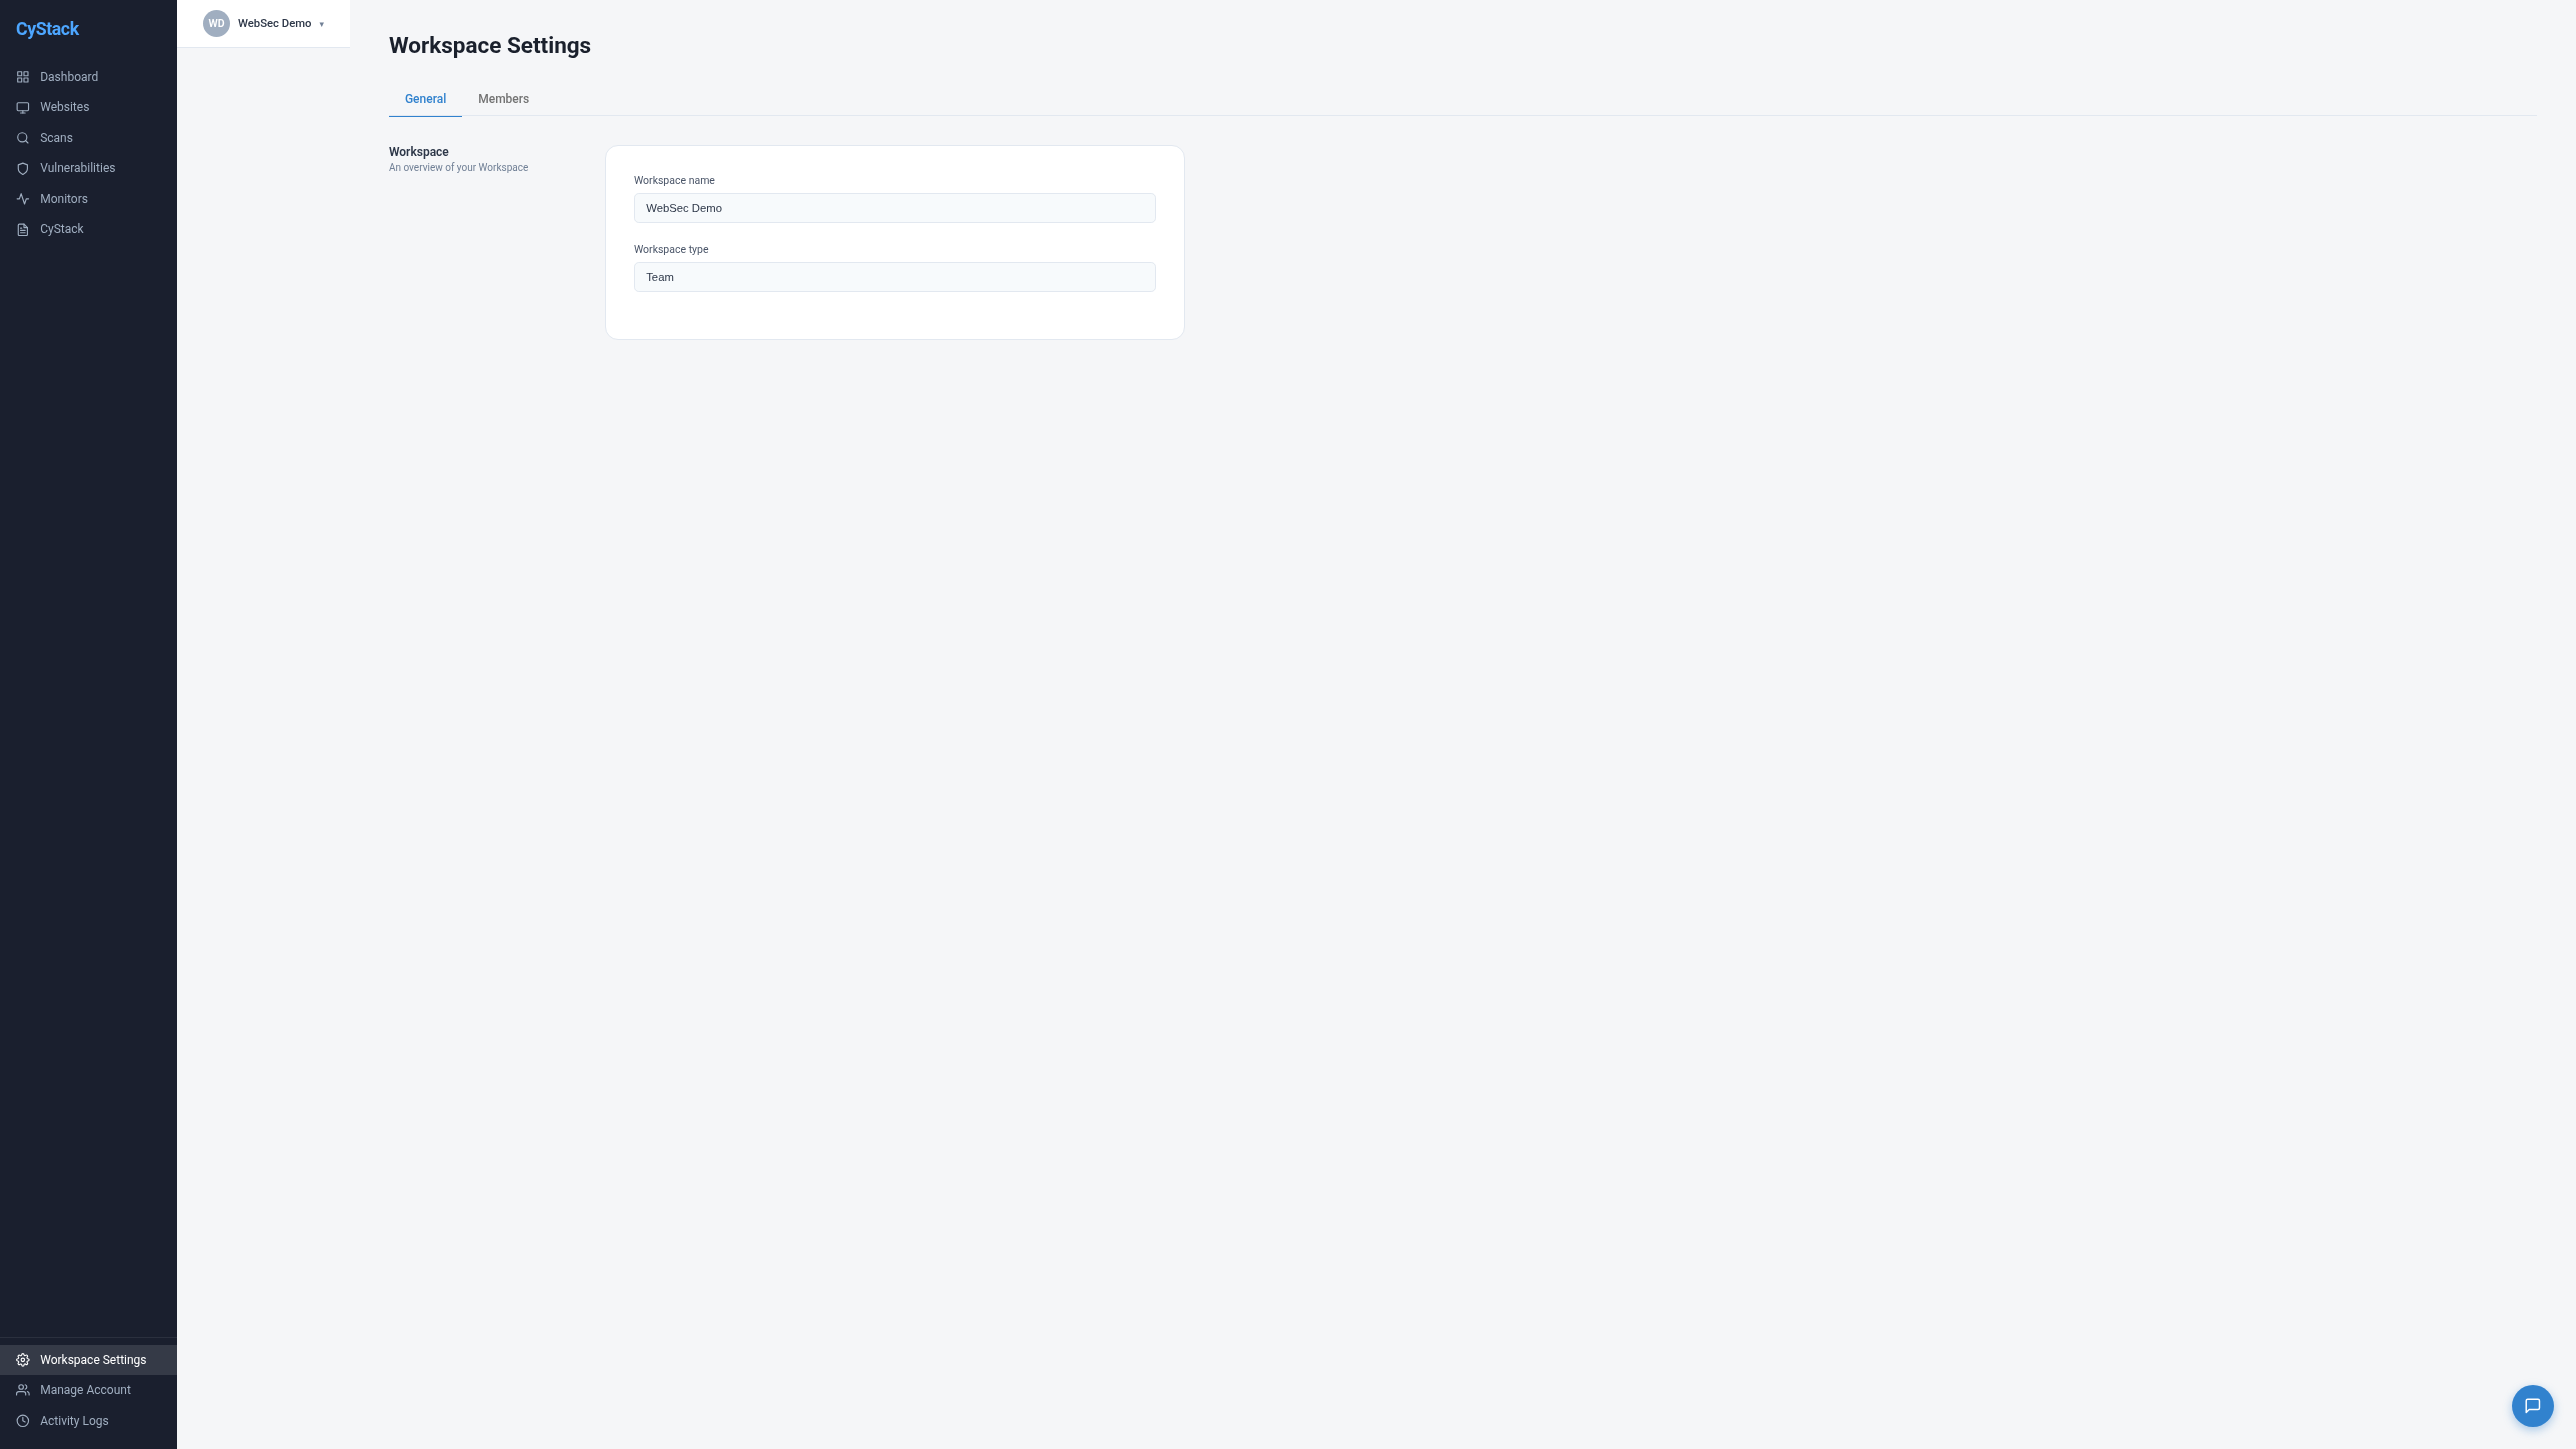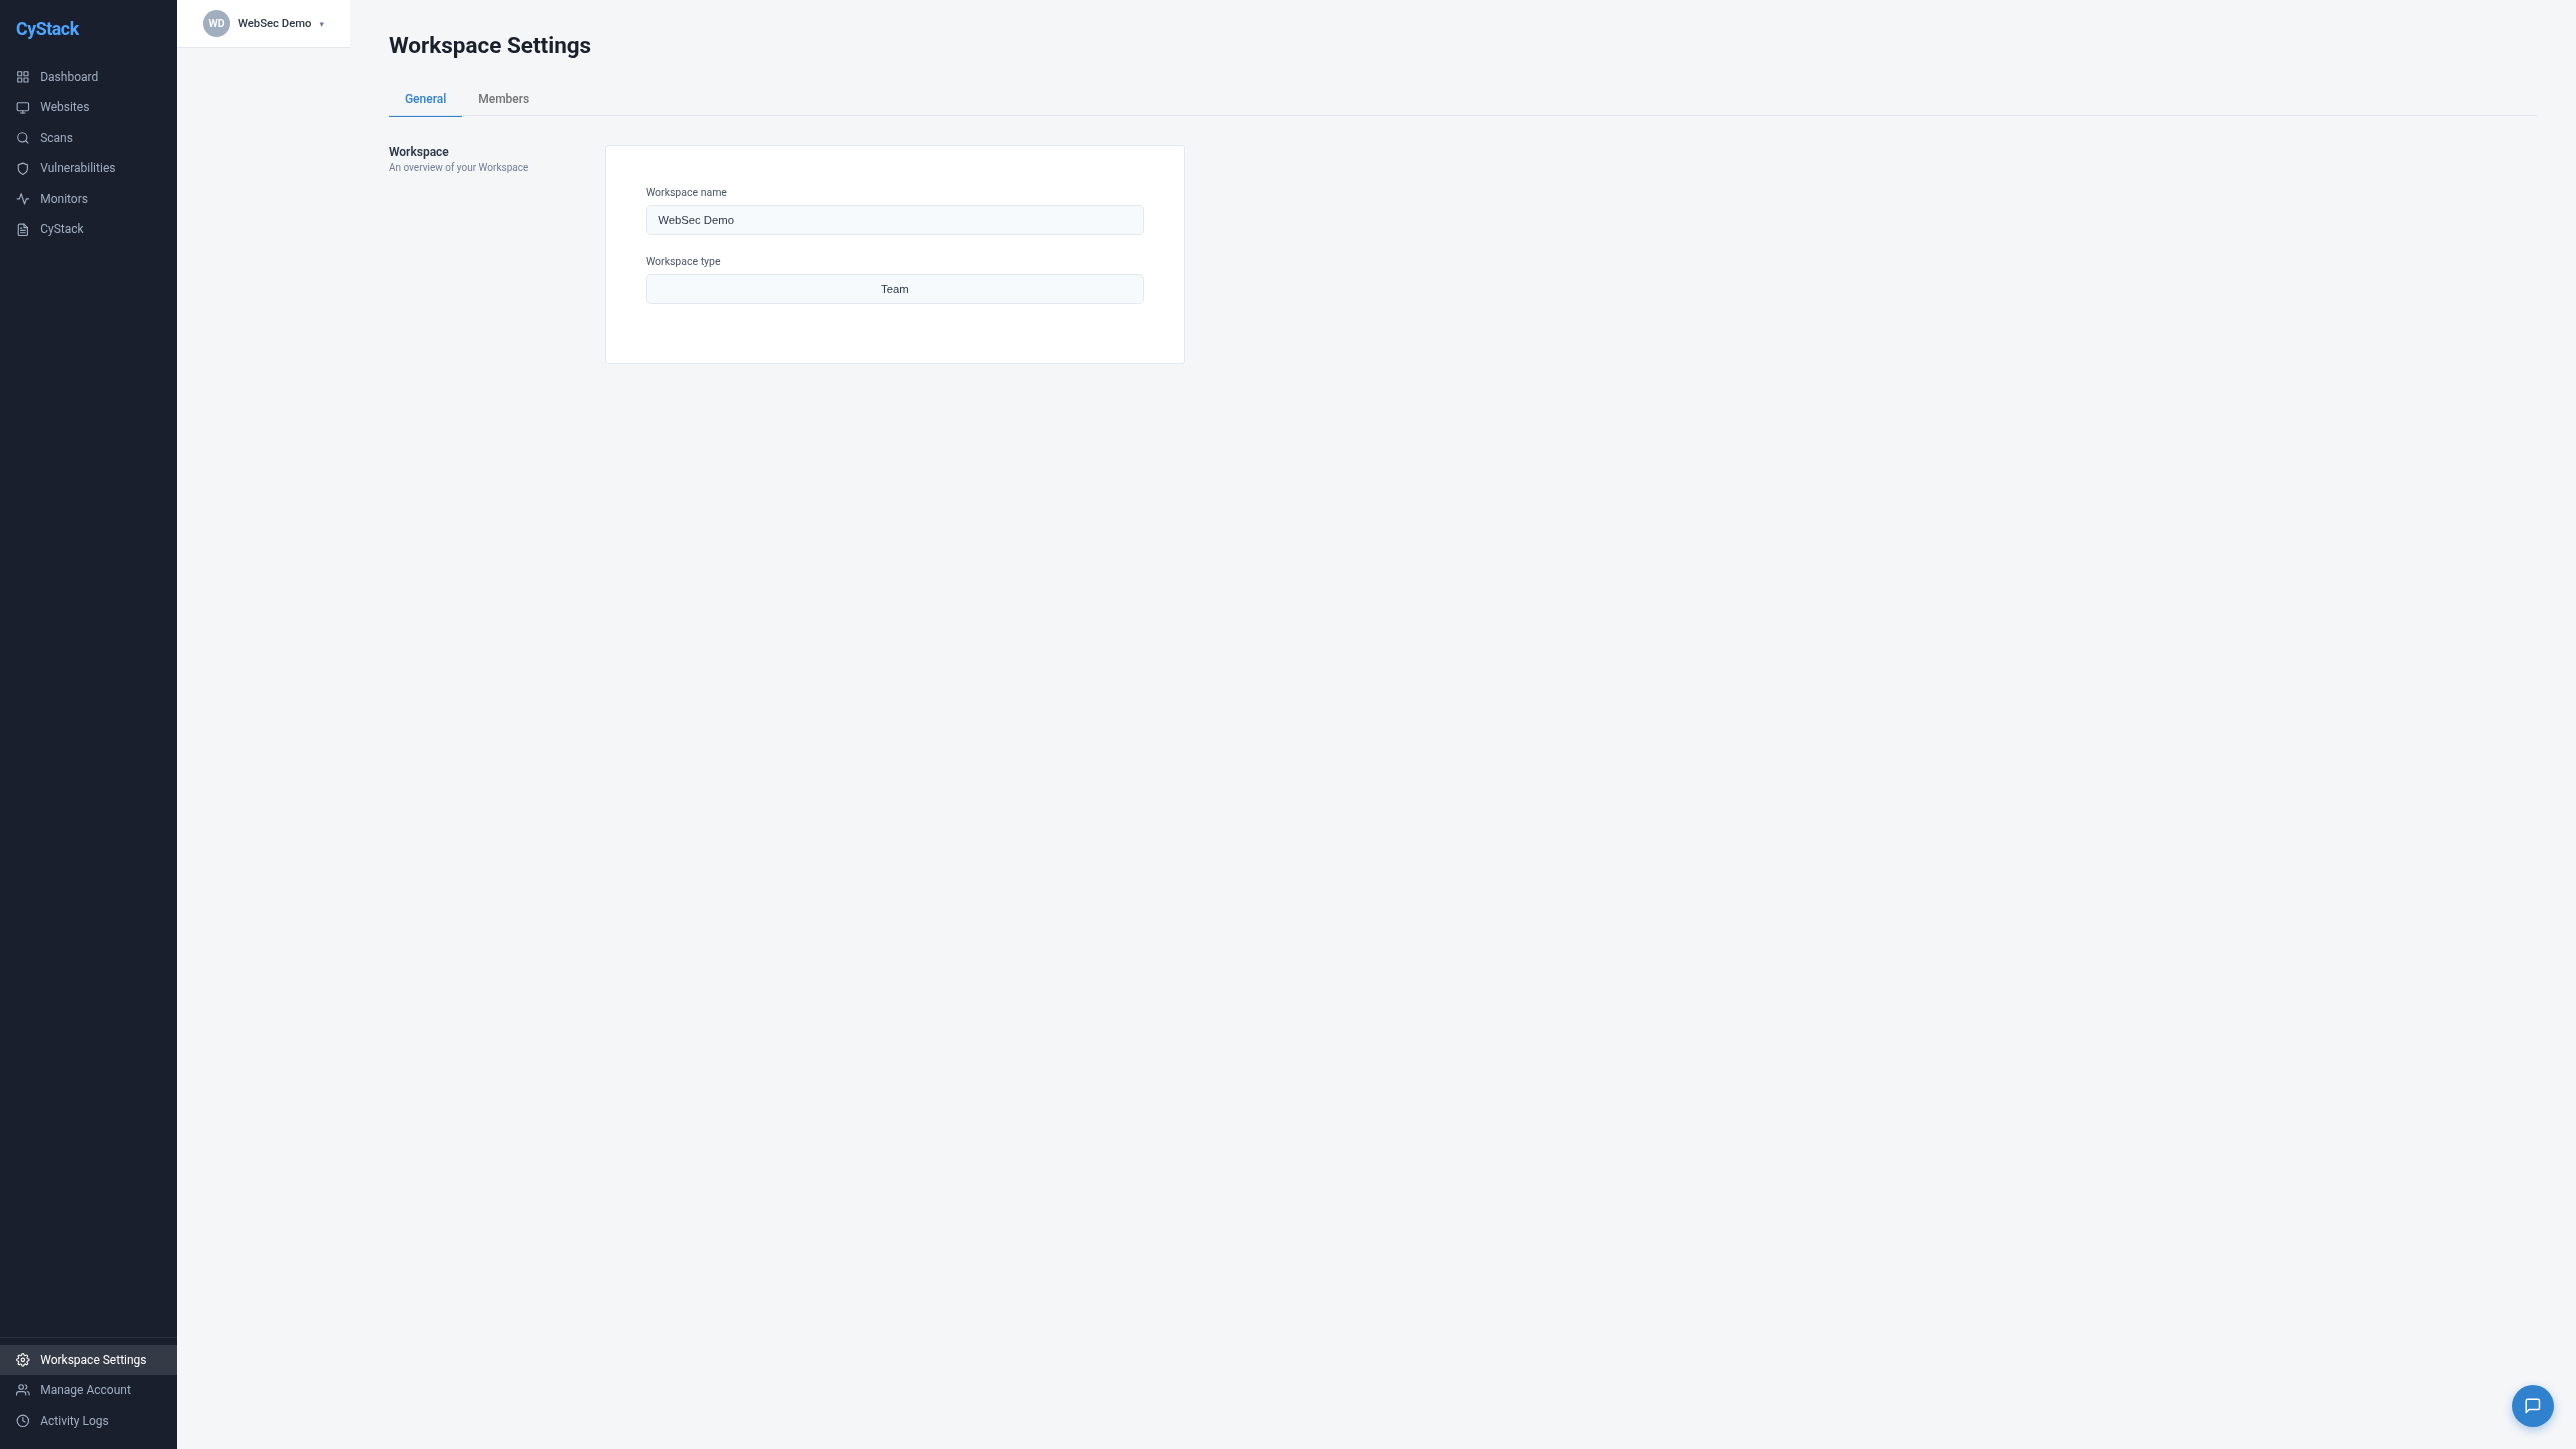--- a/index.html
+++ b/index.html
@@ -146,23 +146,23 @@
       margin-bottom: 3.2px;
     }
     .settings-section-desc {
       font-size: 10px;
       color: #718096;
     }
     .settings-form {
       flex: 1;
       max-width: 580px;
       background: #fff;
-      border-radius: 3px;
+      border-radius: 13px;
       border: 0.8px solid #e2e8f0;
-      padding: 40px;
+      padding: 28px;
     }
     .form-group {
       margin-bottom: 19.3px;
     }
     .form-label {
       font-size: 10.5px;
       color: #4a5568;
       margin-bottom: 6.4px;
       display: block;
     }
@@ -192,21 +192,20 @@
     .form-select {
       width: 100%;
       padding: 8px 11.3px;
       border: 0.8px solid #e2e8f0;
       border-radius: 4.8px;
       font-size: 11.3px;
       color: #2d3748;
       background: #f7fafc;
       outline: none;
       appearance: none;
-      text-align: center;
     }
 
     
     .chat-btn {
       position: fixed;
       bottom: 22.5px;
       right: 22.5px;
       width: 42px;
       height: 42px;
       border-radius: 50%;

